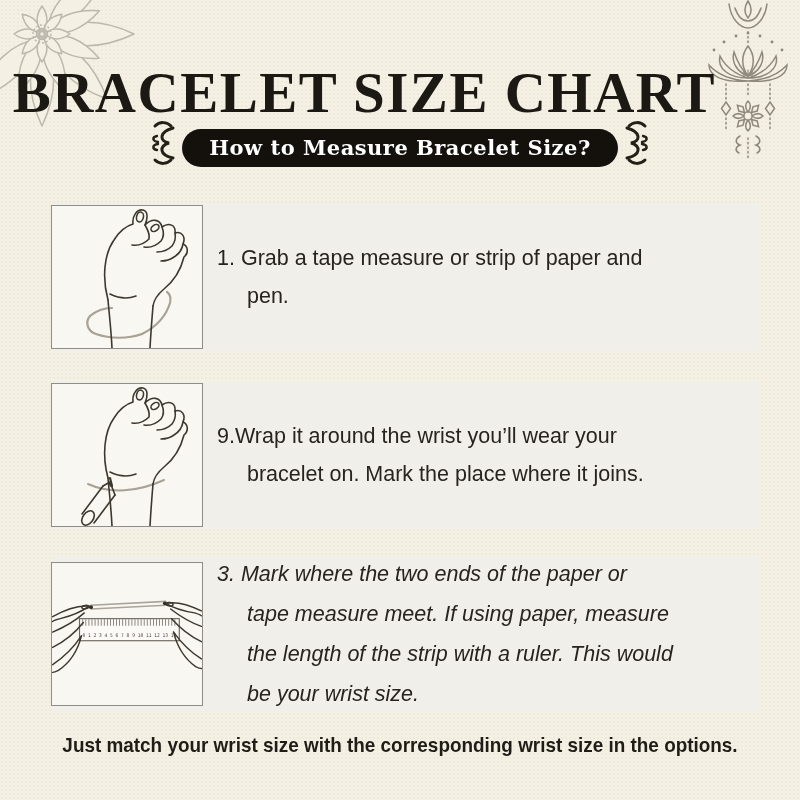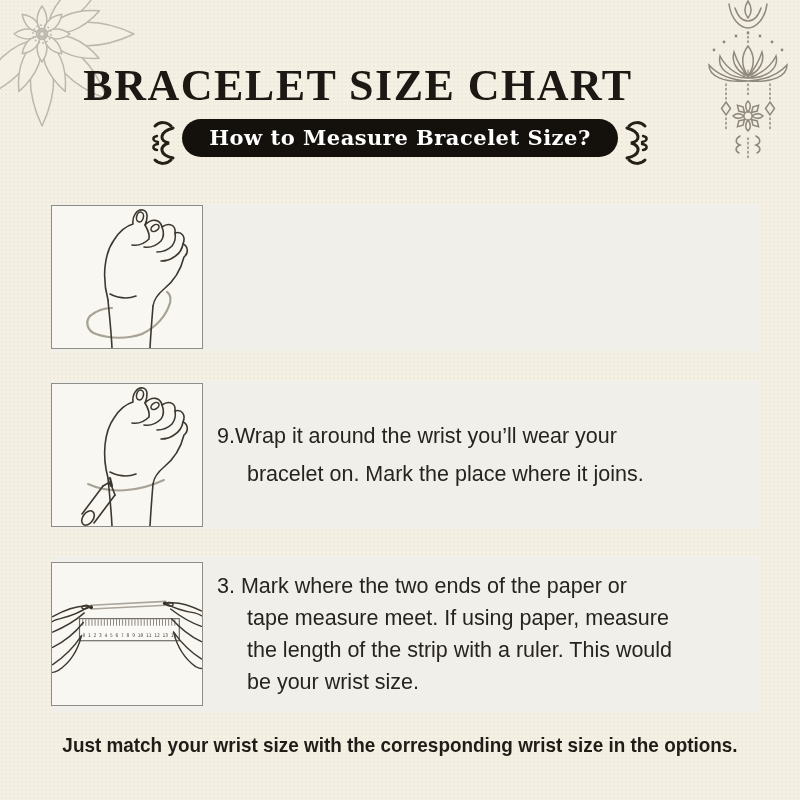--- a/index.html
+++ b/index.html
@@ -9,29 +9,29 @@
     background-color:#f4f0e3;
     background-image:radial-gradient(rgba(165,150,120,0.07) 1px, transparent 1px);
     background-size:4px 4px;
     overflow:hidden;
     font-family:"Liberation Sans", sans-serif;
   }
   .corner-mandala{position:absolute;left:0;top:0;}
   .lotus-ornament{position:absolute;left:698px;top:0;}
   .page-title{
     position:absolute;top:60px;left:0;width:716px;
-    text-align:center;
+    text-align:right;
     font-family:"Liberation Serif", serif;
     font-weight:700;
-    font-size:44px;letter-spacing:1.5px;
+    font-size:57px;letter-spacing:1.5px;
     color:#1c1813;
   }
   .badge-row{
     position:absolute;top:119px;left:0;width:800px;
-    display:flex;justify-content:center;align-items:flex-start;gap:5px;
+    display:flex;justify-content:center;align-items:flex-end;gap:5px;
   }
   .badge-pill{
     background:#14110d;color:#ffffff;
     border-radius:20px;
     padding:0 27px;height:38px;line-height:38px;
     font-family:"DejaVu Serif", serif;
     font-weight:700;font-size:21px;letter-spacing:0.5px;
   }
   .step-row{
     position:absolute;left:51px;width:708px;
@@ -47,21 +47,21 @@
     box-sizing:border-box;
   }
   .step-text{
     margin-left:14px;
     width:560px;
     font-size:21.5px;line-height:38px;
     color:#272420;
     padding-left:30px;text-indent:-30px;
     white-space:pre-line;
   }
-  .row3 .step-text{line-height:32px;}
+  .row3 .step-text{line-height:40px;font-style:italic;}
   .footer-note{
     position:absolute;top:733px;left:0;width:800px;
     text-align:center;
     font-size:21px;font-weight:700;
     color:#201d18;
     transform:scaleX(0.9);
     transform-origin:400px 50%;
     letter-spacing:0px;
   }
   svg{display:block;}
@@ -202,20 +202,22 @@
         <path d="M56,94 C50,72 52,48 62,34 C67,26 74,20 81,18 C80,10 85,3 91,4 C96,5 96,12 93,19 C100,12 108,13 110,21 C117,16 124,19 123,27 C130,25 134,31 131,38 C136,40 137,47 132,51 C129,63 122,75 112,83 C106,88 102,93 101,100"></path>
         <ellipse cx="88" cy="11" rx="3.4" ry="5" transform="rotate(15 88 11)"></ellipse>
         <ellipse cx="103" cy="22" rx="3" ry="4.4" transform="rotate(55 103 22)"></ellipse>
         <path d="M93,19 C96,24 98,28 97,33 C92,38 86,40 80,39"></path>
         <path d="M110,21 C112,26 112,31 109,35 C104,40 98,42 92,41"></path>
         <path d="M123,27 C124,32 123,36 120,40 C116,44 110,46 105,46"></path>
         <path d="M131,38 C130,44 127,48 122,51 C118,54 113,55 109,55"></path>
         <path d="M58,88 C66,92 76,93 84,90"></path>
       </g>
     </svg>
+    <div class="step-text">1. Grab a tape measure or strip of paper and
+pen.</div>
   </div>
 
   <div class="step-row row2">
     <svg class="illus-box" width="152" height="144" viewBox="0 0 150 142">
 
       <g stroke="#a8a296" stroke-width="2" fill="none" stroke-linecap="round">
         <path d="M36,100 C58,110 86,108 112,96"></path>
       </g>
 
       <g stroke="#3d382f" stroke-width="1.6" fill="none" stroke-linecap="round" stroke-linejoin="round">

